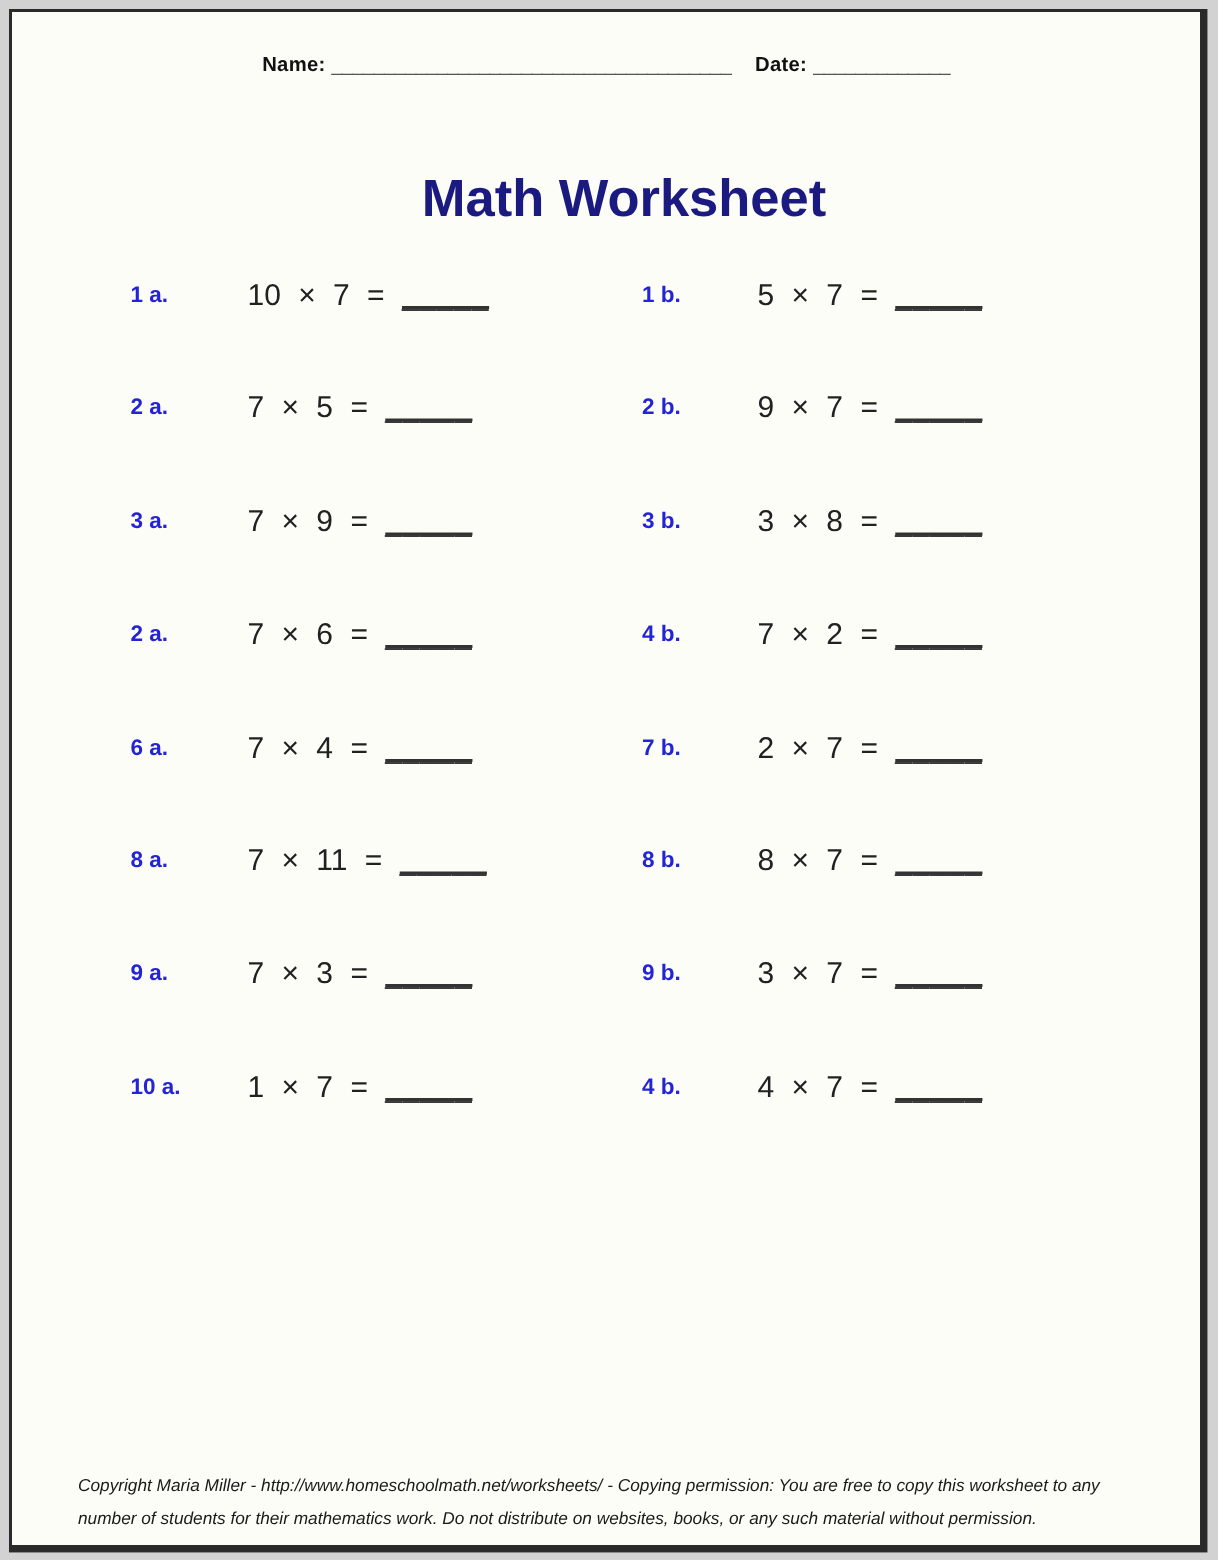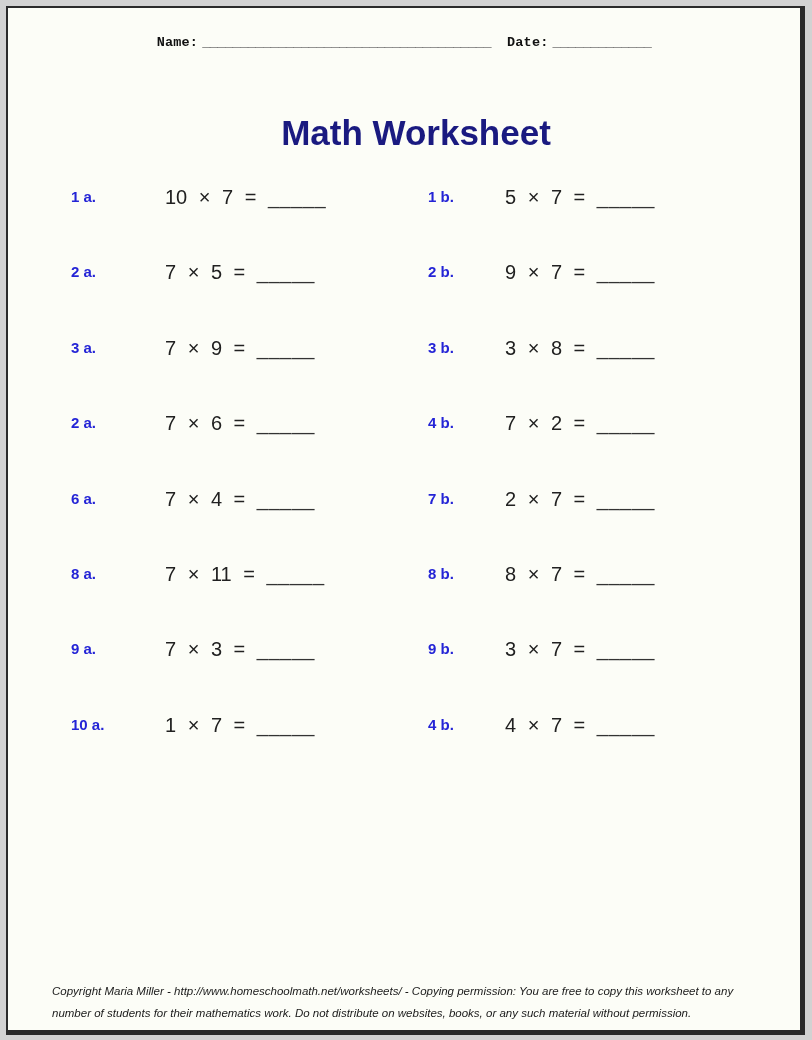--- a/index.html
+++ b/index.html
@@ -25,21 +25,20 @@
   .header {
     position: absolute;
     top: 26px;
     left: 0;
     width: 100%;
     text-align: center;
     font-size: 13.5px;
     line-height: 17px;
     color: #111;
     white-space: nowrap;
-    font-family: Liberation Mono, monospace;
   }
   .header .label {
     font-weight: bold;
     letter-spacing: 0.2px;
   }
   .header .fill-line {
     color: #555;
     letter-spacing: -0.5px;
   }
   .header .gap { display: inline-block; width: 16px; }
@@ -81,27 +80,28 @@
     color: #2424d6;
     line-height: 24px;
   }
   .cell .expr {
     position: absolute;
     font-size: 20px;
     color: #212121;
     line-height: 24px;
     word-spacing: 6px;
   }
-  .cell.a .pnum { left: 63px; }
+  .cell.a .pnum { left: 79px; }
   .cell.a .expr { left: 157px; }
   .cell.b .pnum { left: 420px; }
   .cell.b .expr { left: 497px; }
   .blank {
     color: #333;
     letter-spacing: 0.5px;
+    text-decoration: underline;
   }
   
   .footer {
     position: absolute;
     top: 972px;
     left: 4px;
     width: 100%;
     font-size: 11.5px;
     font-style: italic;
     color: #1a1a1a;

